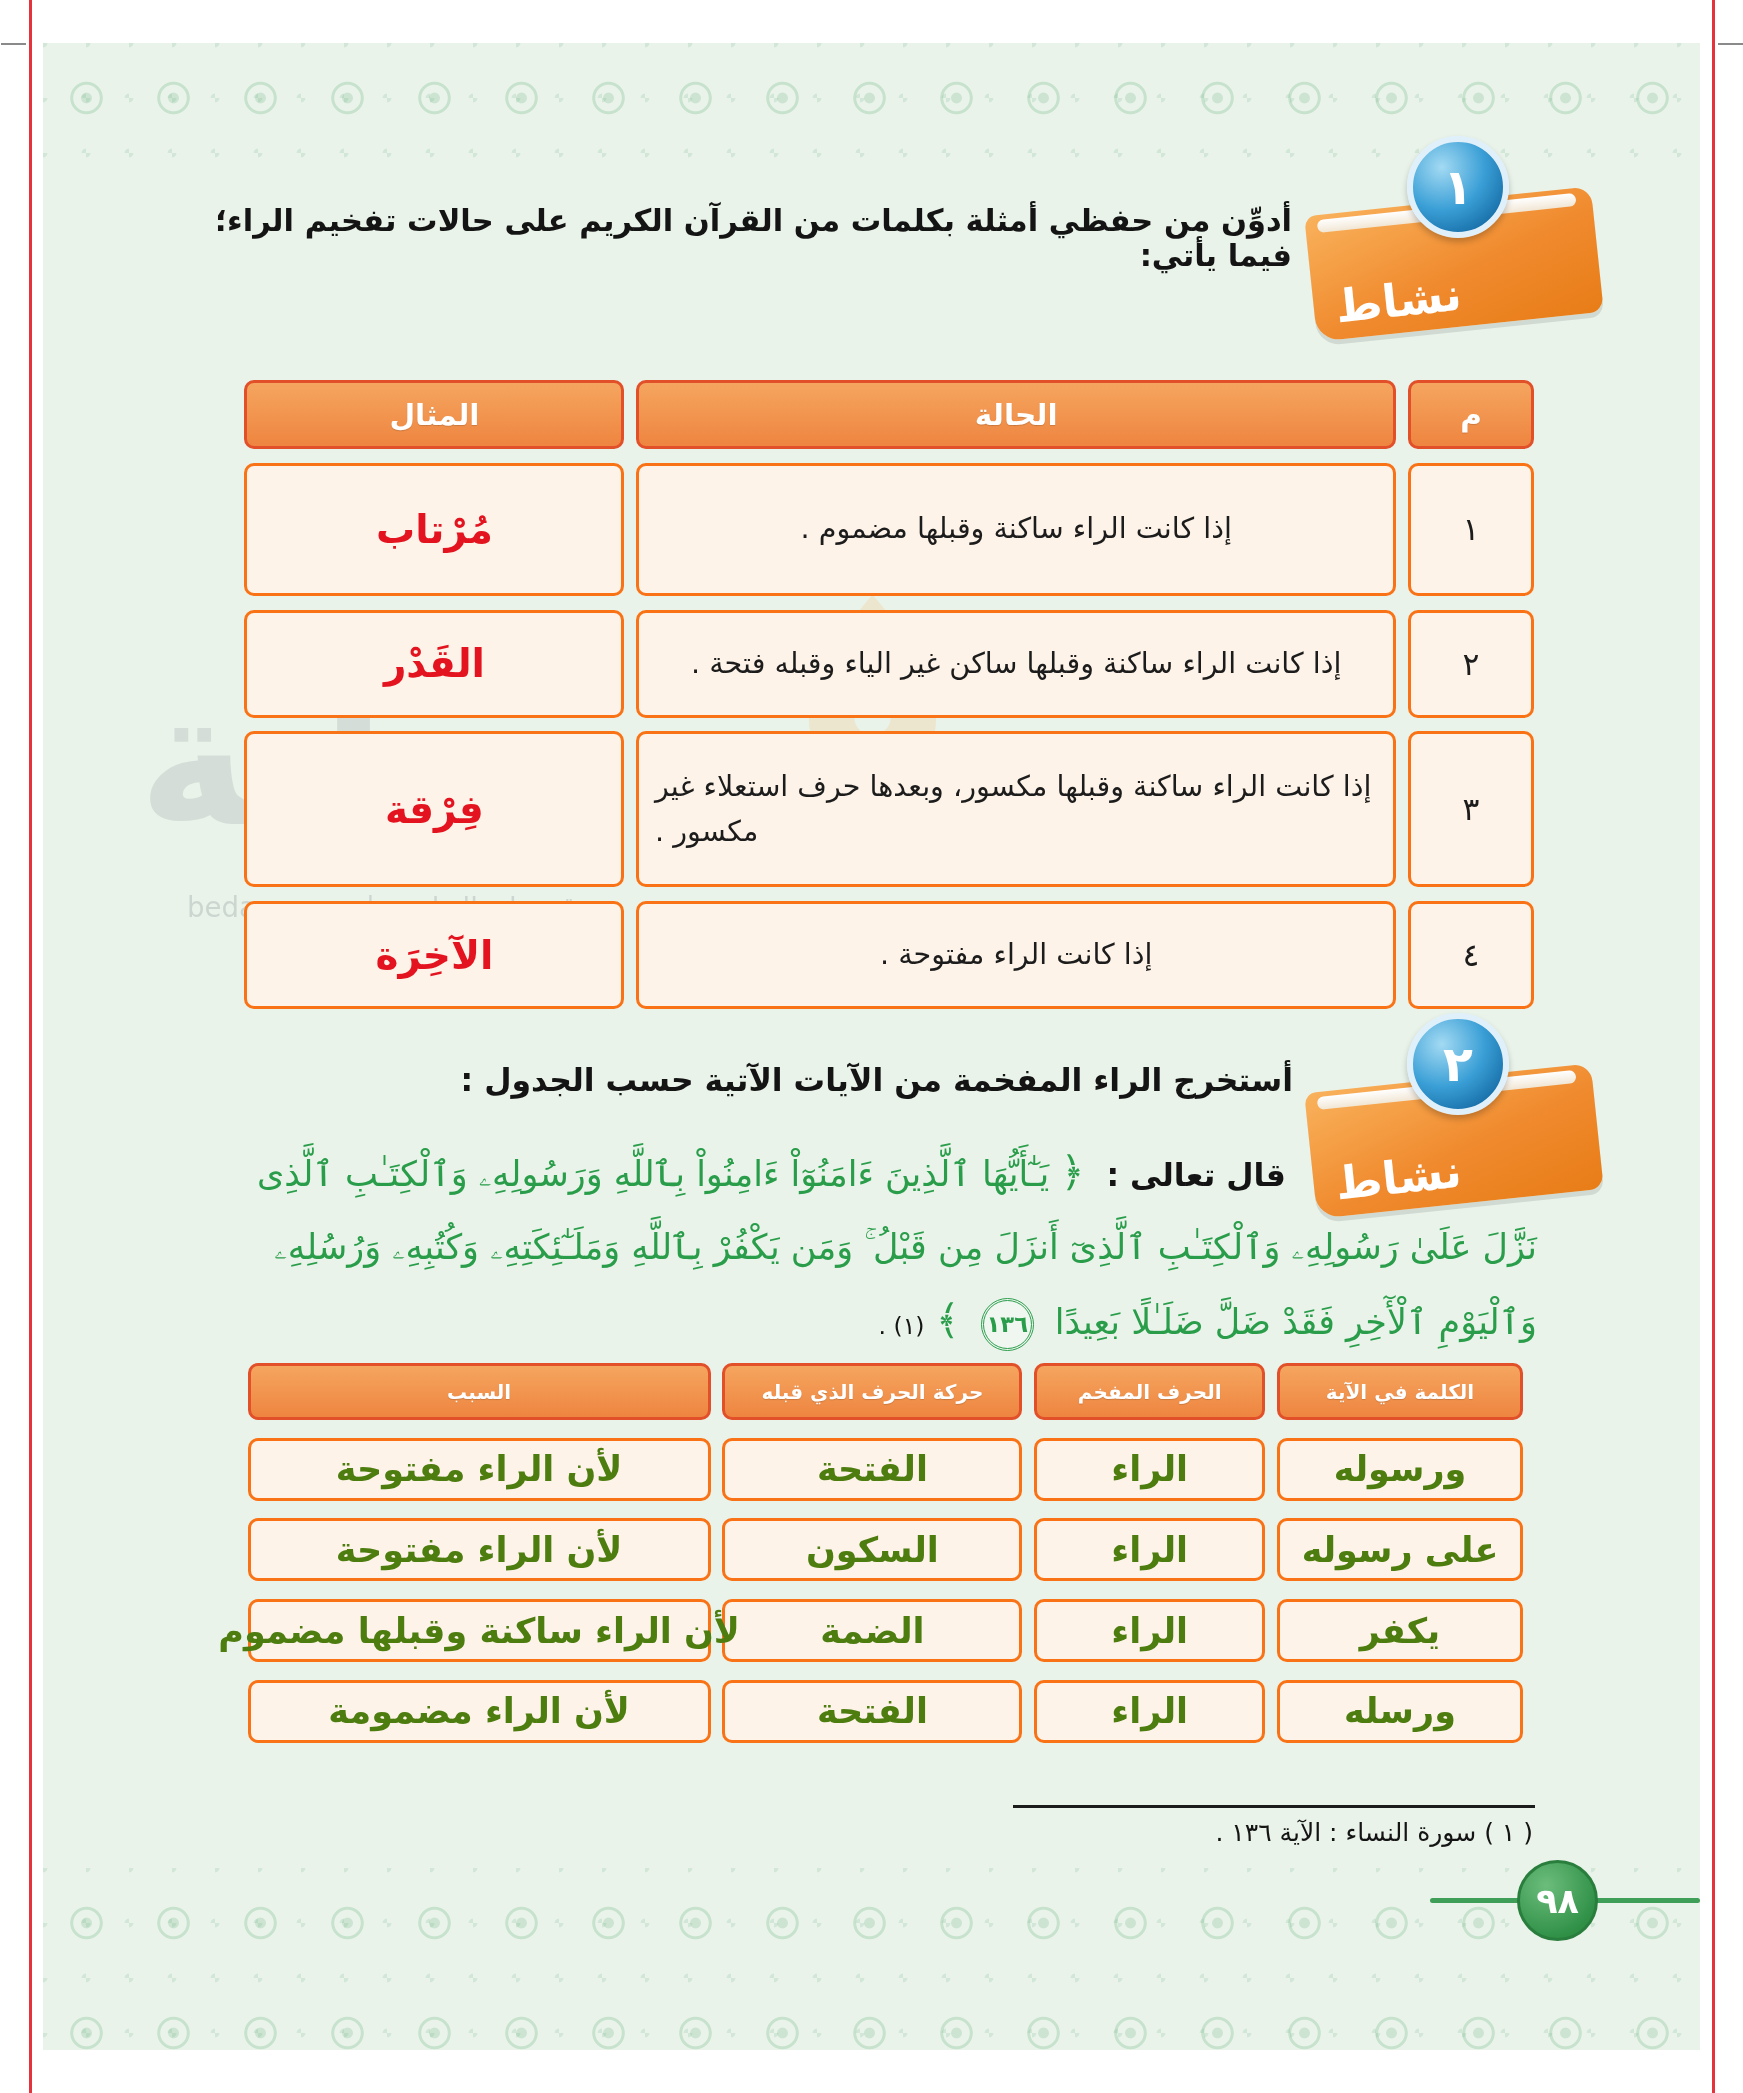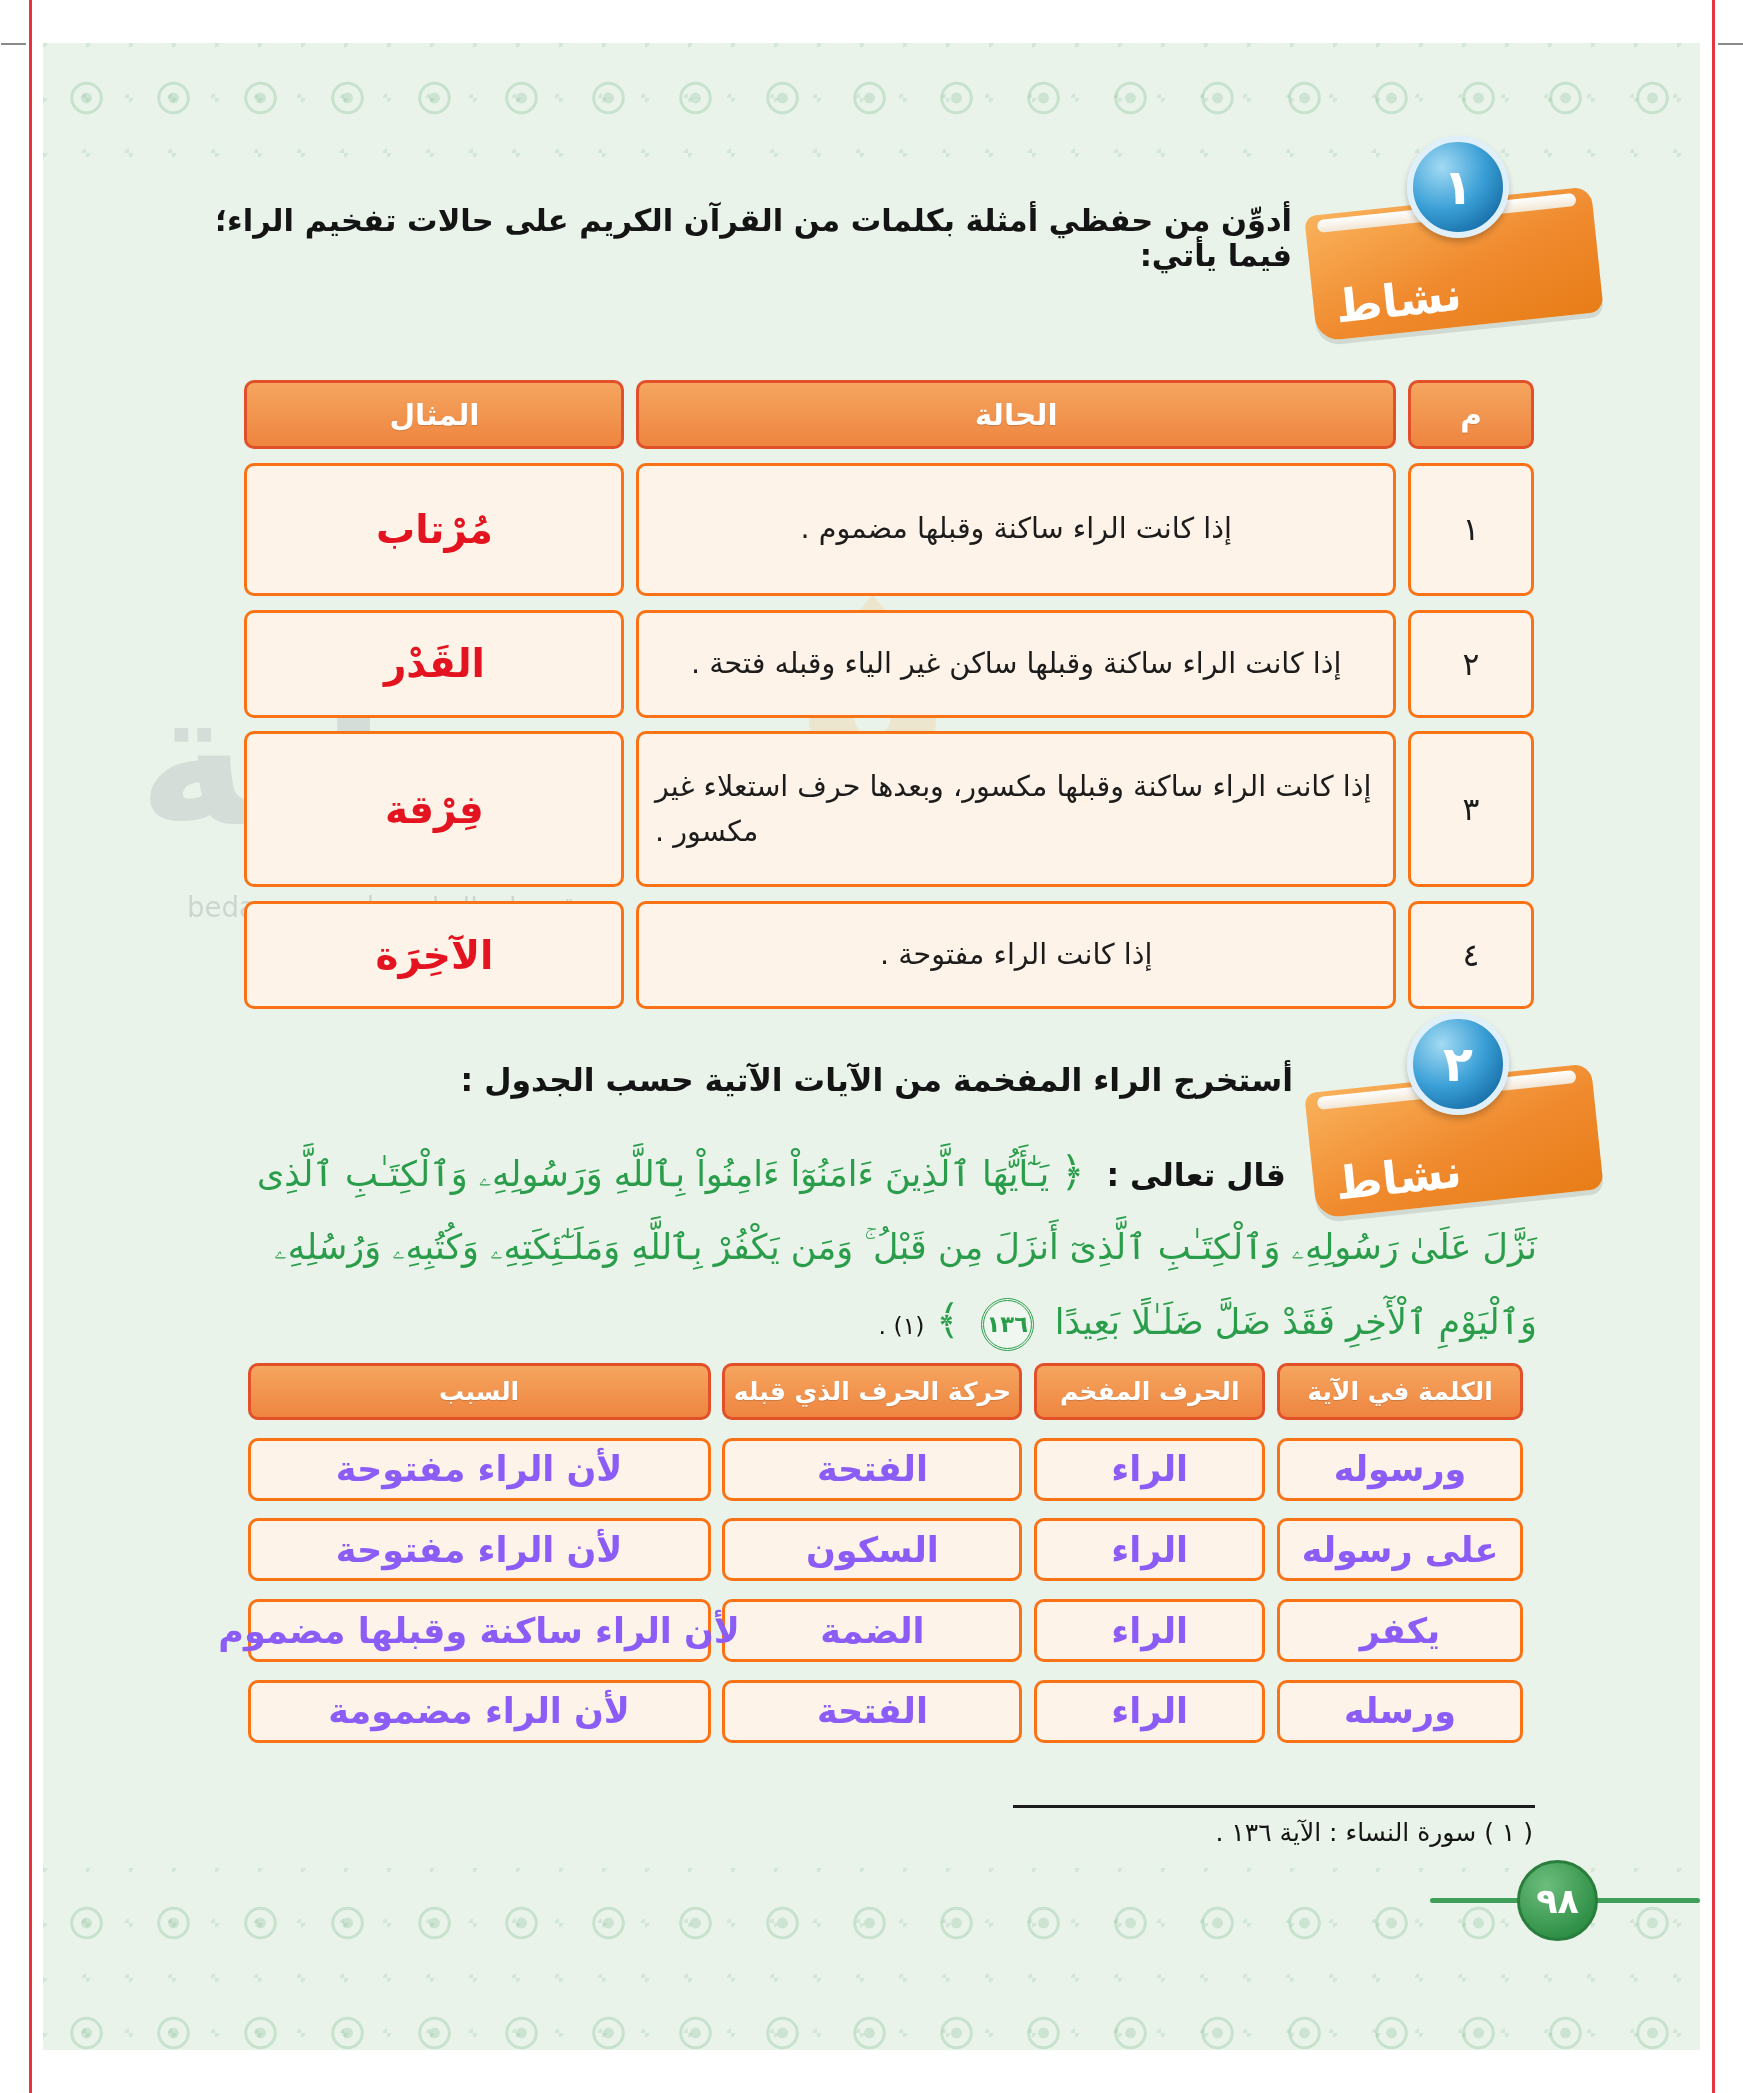--- a/index.html
+++ b/index.html
@@ -101,31 +101,31 @@
     gap:17.7px 11.8px;
   }
   .hcell {
     background:linear-gradient(180deg,#f5a55f 0%, #ee8540 100%);
     border:3px solid #e2502a; border-radius:9.9px;
     color:#ffffff; font-weight:bold;
     display:flex; align-items:center; justify-content:center;
     text-shadow:0 1px 1px rgba(0,0,0,.15);
   }
   .t1 .hcell { font-size:29.6px; }
-  .t2 .hcell { font-size:25px; }
+  .t2 .hcell { font-size:20px; }
   .cell {
     background:#fdf3e8;
     border:3px solid #f97316; border-radius:9.9px;
     display:flex; align-items:center; justify-content:center;
     text-align:left; padding:3.9px 15.8px;
   }
   .t1 .cell.case    { font-size:28.6px; color:#1c1c1c; line-height:1.6; }
   .t1 .cell.num     { font-size:31.5px; color:#1c1c1c; }
   .t1 .cell.example { font-size:39px; color:#e3141f; font-weight:bold; }
-  .t2 .cell { font-size:35px; color:#8b5cf6; font-weight:bold; white-space:nowrap; padding:3.9px 7.9px; }
+  .t2 .cell { font-size:35px; color:#4d7c0f; font-weight:bold; white-space:nowrap; padding:3.9px 7.9px; }
 
   
   .verse {
     position:absolute; left:207px; top:1133px; width:1330px; z-index:2;
     direction:rtl; text-align:right;
     font-size:35px; line-height:1.95; color:#2a9d4a;
   }
   .verse-spacer { float:right; width:251px; height:71px; }
   .verse-intro { color:#141414; font-weight:bold; font-size:31.5px; margin-left:11px; }
   .bracket { color:#2a9d4a; font-size:41px; }

